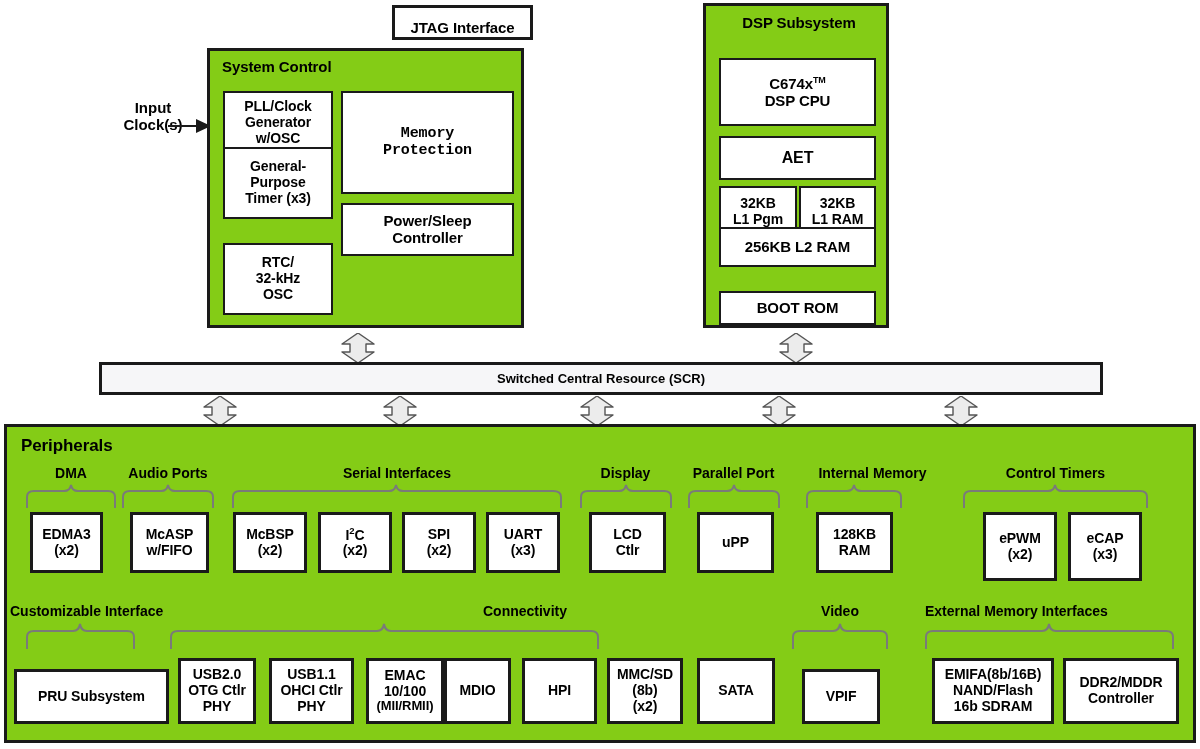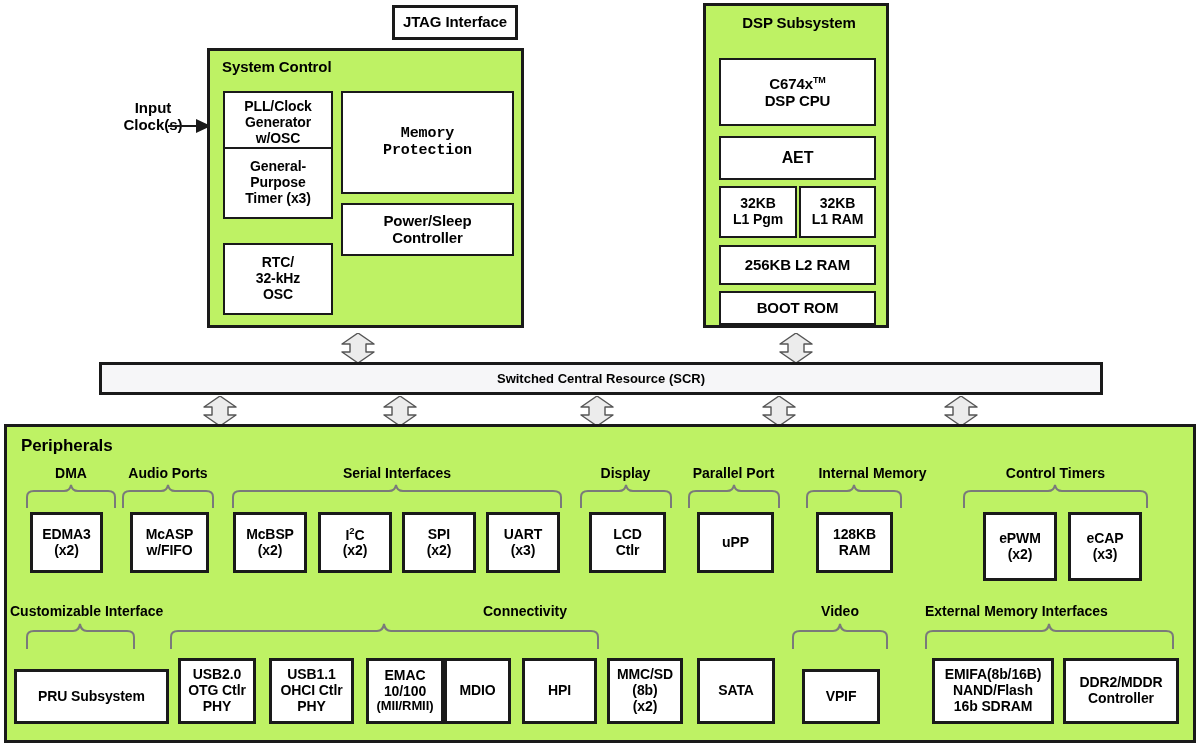--- a/index.html
+++ b/index.html
@@ -21,21 +21,21 @@
     border:3px solid #1a1a1a;
     display:flex; align-items:center; justify-content:center;
     text-align:center;
     font-weight:bold;
     line-height:1.12;
     letter-spacing:-0.1px;
   }
   .blk.thin { border-width:2px; }
   .blk.grp {                  
     display:block;
-    background:#bef264;
+    background:#84cc16;
   }
   .grp-title {
     position:absolute;
     font-weight:bold;
     white-space:nowrap;
   }
   .lbl {                      
     position:absolute;
     font-weight:bold;
     text-align:center;
@@ -53,21 +53,21 @@
   .brace { position:absolute; }
   .inarrow { position:absolute; }
   sup { font-size:0.68em; vertical-align:super; font-weight:bold; }
   .tm { font-size:0.60em; vertical-align:super; font-weight:bold; }
 </style>
 </head>
 <body>
 
 <div id="stage">
 
-  <div class="blk" style="left:392px; top:5px; width:126px; height:35px; font-size:15px;">
+  <div class="blk" style="left:392px; top:5px; width:141px; height:35px; font-size:15px;align-items:flex-end;">
     <span>JTAG Interface</span>
   </div>
 
   <div class="lbl" style="left:108px; top:100px; width:90px; font-size:15px;">
     <div>Input</div>
     <div>Clock(s)</div>
   </div>
   <svg class="inarrow" style="left:168px; top:116px;" width="44" height="20" viewBox="0 0 44 20">
     <path d="M0,9 L28,9 L28,3 L43,10 L28,17 L28,11 L0,11 Z" fill="#1a1a1a"></path>
   </svg>
@@ -133,21 +133,21 @@
         <div>L1 Pgm</div>
       </div>
     </div>
     <div class="blk thin" style="left:93px; top:180px; width:77px; height:52px; font-size:14px;">
       <div>
         <div>32KB</div>
         <div>L1 RAM</div>
       </div>
     </div>
 
-    <div class="blk thin" style="left:13px; top:239px; width:157px; height:40px; font-size:15px;">
+    <div class="blk thin" style="left:13px; top:221px; width:157px; height:40px; font-size:15px;">
       <span>256KB L2 RAM</span>
     </div>
     <div class="blk thin" style="left:13px; top:285px; width:157px; height:34px; font-size:15px;">
       <span>BOOT ROM</span>
     </div>
   </div>
 
   <svg class="arrow-v" style="left:341px; top:333px;" width="34" height="30" viewBox="0 0 34 30">
     <path d="M17,0 L33,11 L25,11 L25,19 L33,19 L17,30 L1,19 L9,19 L9,11 L1,11 Z" fill="#ececec" stroke="#555" stroke-width="1.4" stroke-linejoin="round"></path>
   </svg>

